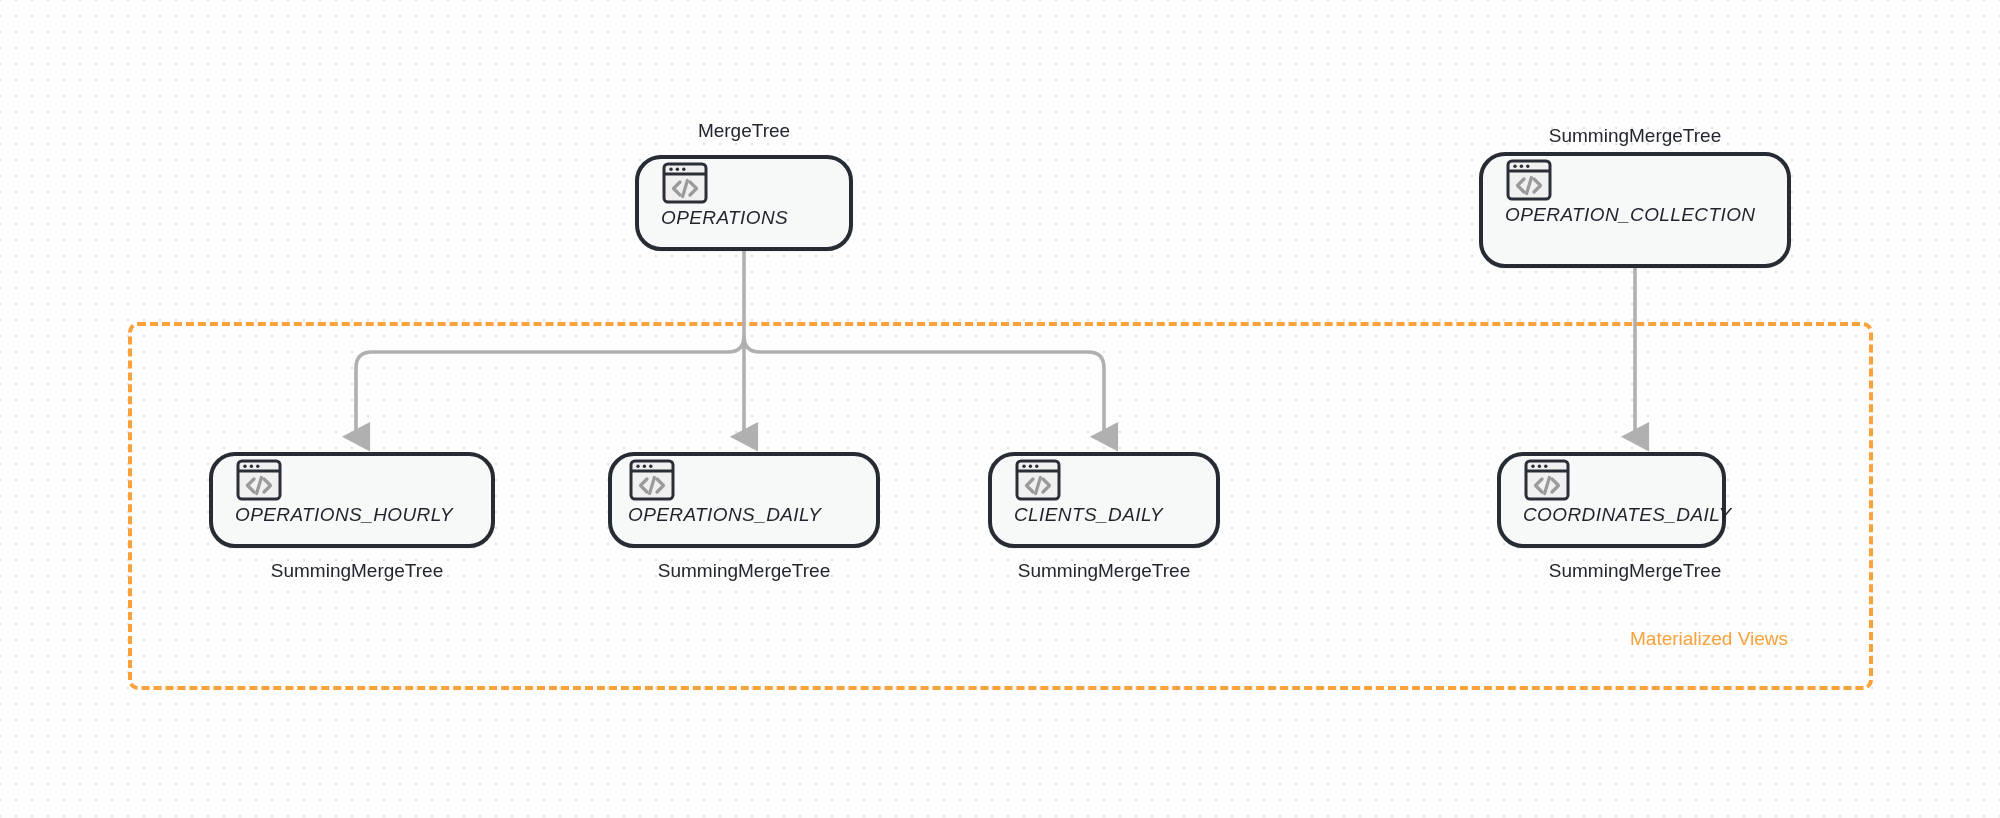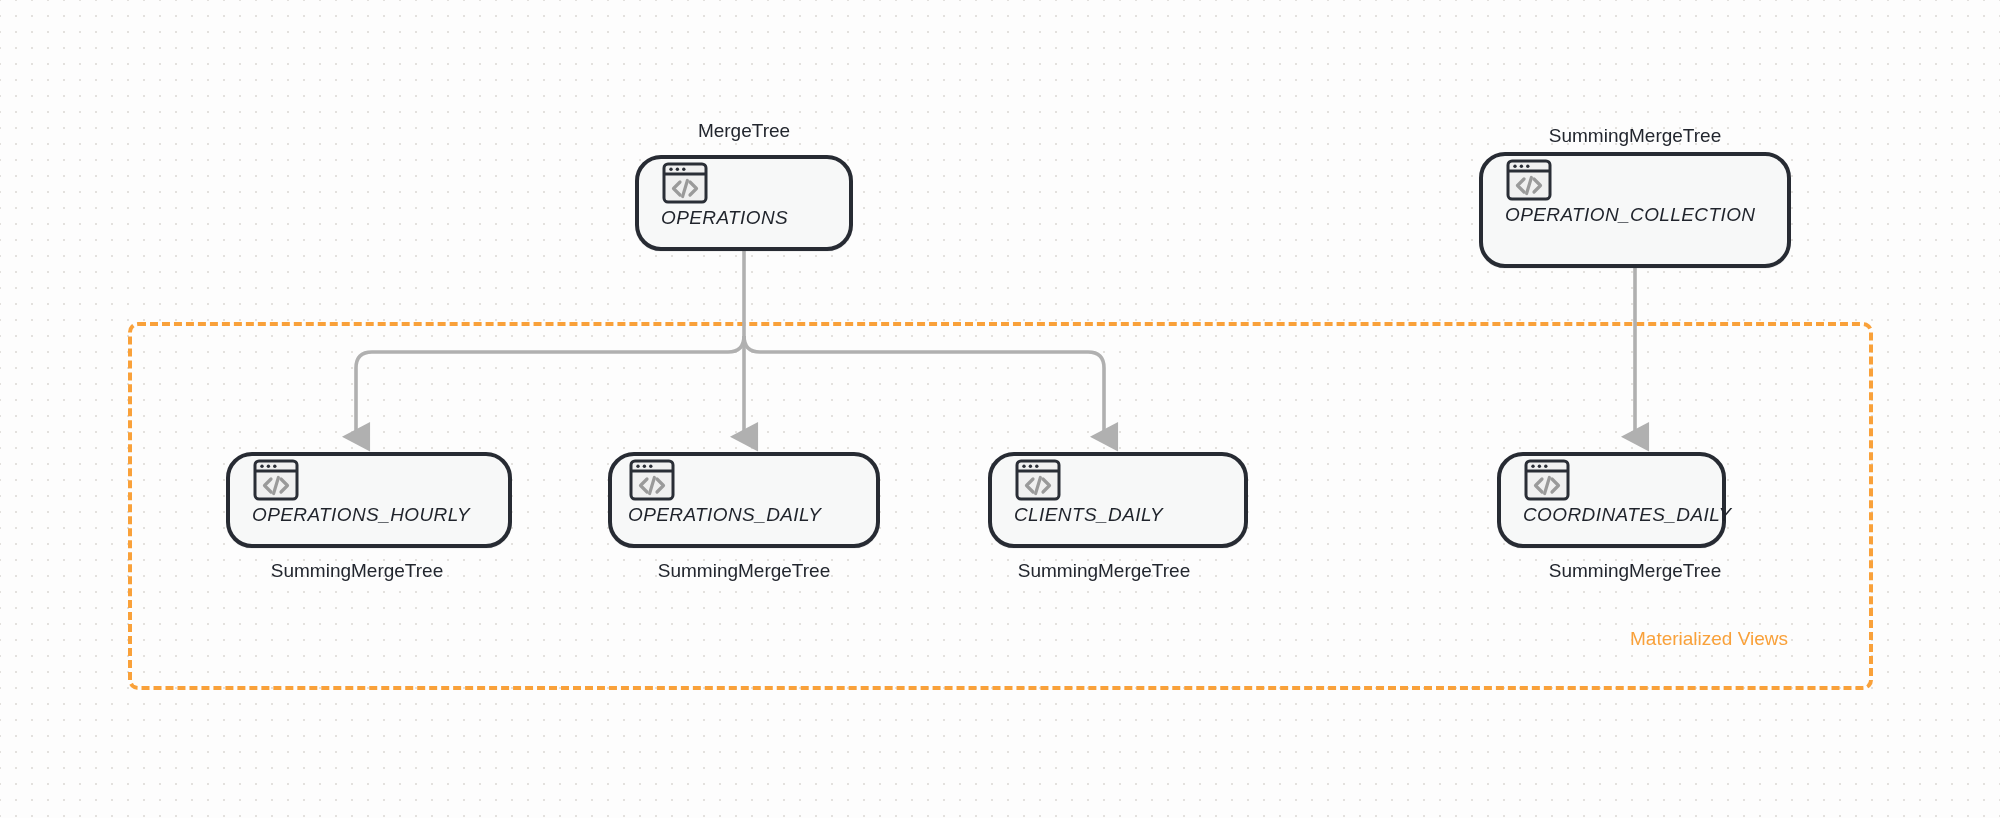--- a/index.html
+++ b/index.html
@@ -122,21 +122,21 @@
             <circle cx="10" cy="10.2" r="1.7" fill="#2a2e36"></circle>
             <circle cx="16.4" cy="10.2" r="1.7" fill="#2a2e36"></circle>
             <circle cx="22.8" cy="10.2" r="1.7" fill="#2a2e36"></circle>
             <path d="M19 23 L12.5 29.5 L19 36" stroke="#9a9a9a" stroke-width="3.2" fill="none" stroke-linecap="round" stroke-linejoin="round"></path>
             <path d="M29 23 L35.5 29.5 L29 36" stroke="#9a9a9a" stroke-width="3.2" fill="none" stroke-linecap="round" stroke-linejoin="round"></path>
             <path d="M26.4 21.5 L21.6 37.5" stroke="#9a9a9a" stroke-width="3.2" fill="none" stroke-linecap="round"></path>
           </svg></span>
         <span class="node-label">OPERATION_COLLECTION</span>
       </div>
       <div class="engine-label" style="left: 1635px; top: 125px;">SummingMergeTree</div>
-      <div class="node" style="left: 226px; top: 452px; width: 286px; height: 96px; border-color: rgb(39, 43, 51); background: rgb(247, 248, 248);">
+      <div class="node" style="left: 209px; top: 452px; width: 286px; height: 96px; border-color: rgb(39, 43, 51); background: rgb(247, 248, 248);">
         <span class="node-icon"><svg viewBox="0 0 48 48" width="48" height="48">
             <rect x="3" y="5" width="42" height="38" rx="4" ry="4" fill="#f0f0f0" stroke="#2a2e36" stroke-width="3"></rect>
             <path d="M3 15 H45" stroke="#2a2e36" stroke-width="3"></path>
             <circle cx="10" cy="10.2" r="1.7" fill="#2a2e36"></circle>
             <circle cx="16.4" cy="10.2" r="1.7" fill="#2a2e36"></circle>
             <circle cx="22.8" cy="10.2" r="1.7" fill="#2a2e36"></circle>
             <path d="M19 23 L12.5 29.5 L19 36" stroke="#9a9a9a" stroke-width="3.2" fill="none" stroke-linecap="round" stroke-linejoin="round"></path>
             <path d="M29 23 L35.5 29.5 L29 36" stroke="#9a9a9a" stroke-width="3.2" fill="none" stroke-linecap="round" stroke-linejoin="round"></path>
             <path d="M26.4 21.5 L21.6 37.5" stroke="#9a9a9a" stroke-width="3.2" fill="none" stroke-linecap="round"></path>
           </svg></span>
@@ -150,21 +150,21 @@
             <circle cx="10" cy="10.2" r="1.7" fill="#2a2e36"></circle>
             <circle cx="16.4" cy="10.2" r="1.7" fill="#2a2e36"></circle>
             <circle cx="22.8" cy="10.2" r="1.7" fill="#2a2e36"></circle>
             <path d="M19 23 L12.5 29.5 L19 36" stroke="#9a9a9a" stroke-width="3.2" fill="none" stroke-linecap="round" stroke-linejoin="round"></path>
             <path d="M29 23 L35.5 29.5 L29 36" stroke="#9a9a9a" stroke-width="3.2" fill="none" stroke-linecap="round" stroke-linejoin="round"></path>
             <path d="M26.4 21.5 L21.6 37.5" stroke="#9a9a9a" stroke-width="3.2" fill="none" stroke-linecap="round"></path>
           </svg></span>
         <span class="node-label">OPERATIONS_DAILY</span>
       </div>
       <div class="engine-label" style="left: 744px; top: 560px;">SummingMergeTree</div>
-      <div class="node" style="left: 988px; top: 452px; width: 260px; height: 96px; border-color: rgb(39, 43, 51); background: rgb(247, 248, 248);">
+      <div class="node" style="left: 988px; top: 452px; width: 232px; height: 96px; border-color: rgb(39, 43, 51); background: rgb(247, 248, 248);">
         <span class="node-icon"><svg viewBox="0 0 48 48" width="48" height="48">
             <rect x="3" y="5" width="42" height="38" rx="4" ry="4" fill="#f0f0f0" stroke="#2a2e36" stroke-width="3"></rect>
             <path d="M3 15 H45" stroke="#2a2e36" stroke-width="3"></path>
             <circle cx="10" cy="10.2" r="1.7" fill="#2a2e36"></circle>
             <circle cx="16.4" cy="10.2" r="1.7" fill="#2a2e36"></circle>
             <circle cx="22.8" cy="10.2" r="1.7" fill="#2a2e36"></circle>
             <path d="M19 23 L12.5 29.5 L19 36" stroke="#9a9a9a" stroke-width="3.2" fill="none" stroke-linecap="round" stroke-linejoin="round"></path>
             <path d="M29 23 L35.5 29.5 L29 36" stroke="#9a9a9a" stroke-width="3.2" fill="none" stroke-linecap="round" stroke-linejoin="round"></path>
             <path d="M26.4 21.5 L21.6 37.5" stroke="#9a9a9a" stroke-width="3.2" fill="none" stroke-linecap="round"></path>
           </svg></span>

